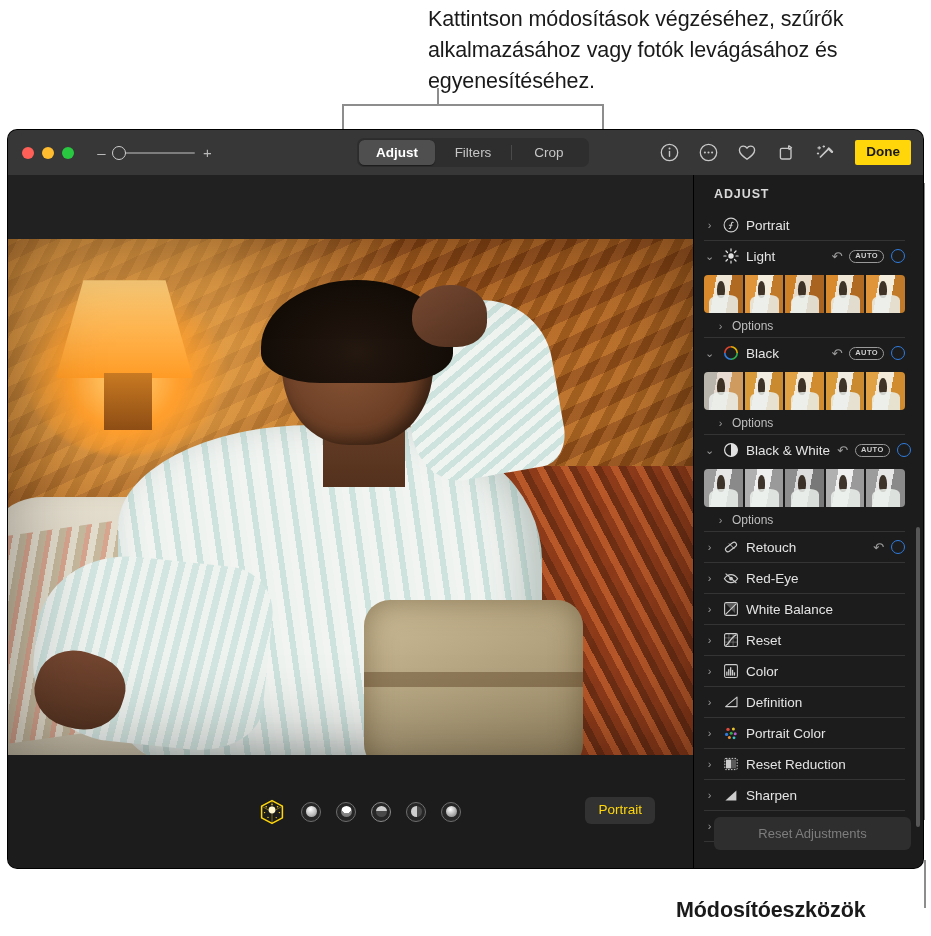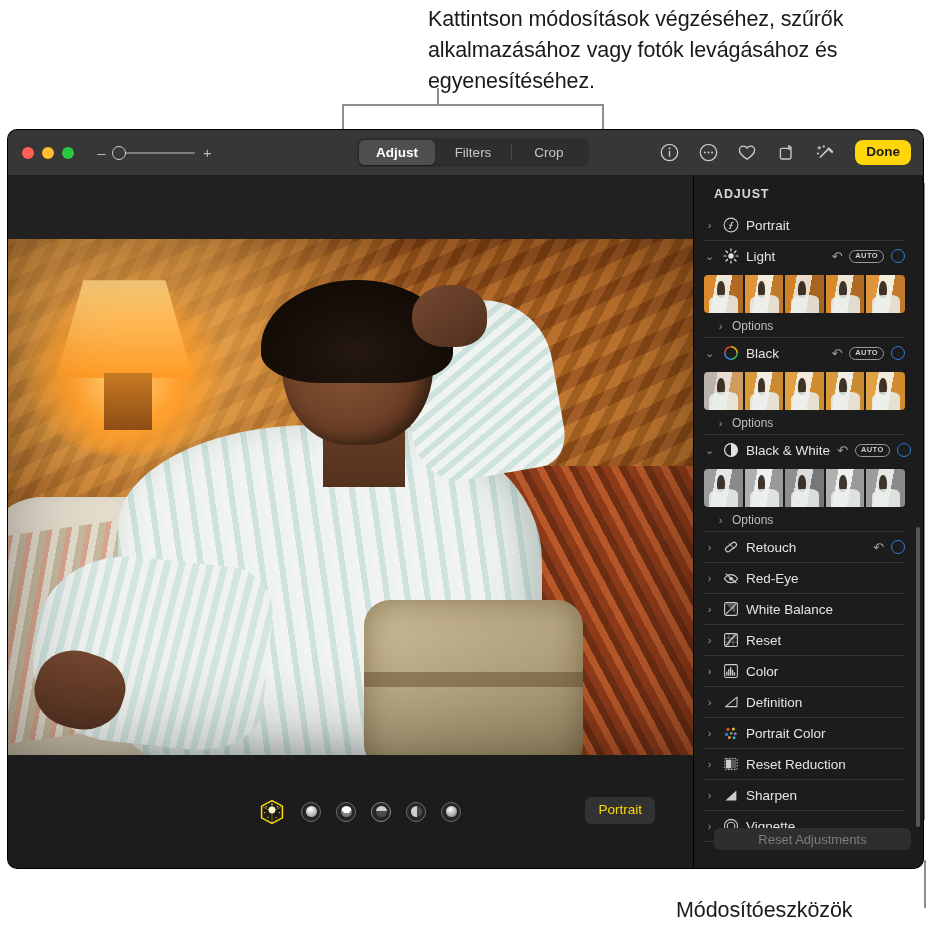--- a/index.html
+++ b/index.html
@@ -11,21 +11,21 @@
     -webkit-font-smoothing:antialiased;
   }
 
   
   .callout-top{
     position:absolute;left:428px;top:4px;width:470px;
     font-size:21.5px;line-height:31px;color:#1a1a1a;letter-spacing:-0.1px;
   }
   .callout-bottom{
     position:absolute;left:676px;top:896px;
-    font-size:21.5px;line-height:28px;color:#1a1a1a;letter-spacing:-0.1px;
+    font-size:21.5px;line-height:28px;color:#1a1a1a;letter-spacing:-0.1px;font-weight:bold;
   }
   .bracket-top{
     position:absolute;left:342px;top:104px;width:258px;height:26px;
     border:2px solid #8d8d8d;border-bottom:none;
   }
   .stem-top{
     position:absolute;left:437px;top:88px;width:2px;height:18px;background:#8d8d8d;
   }
   .stem-bottom{
     position:absolute;left:924px;top:860px;width:2px;height:48px;background:#8d8d8d;
@@ -69,21 +69,21 @@
     flex:1;height:25px;display:flex;align-items:center;justify-content:center;
     font-size:13.5px;color:#c6c6c6;border-radius:5.5px;position:relative;
   }
   .seg.active{background:#4f4f4f;color:#fff;font-weight:bold;box-shadow:0 0.5px 1px rgba(0,0,0,.4);}
   .seg.div::before{content:"";position:absolute;left:0;top:5px;height:15px;width:1px;background:#4a4a4a;}
 
   .tool-icons{position:absolute;right:12px;top:0;height:45px;display:flex;align-items:center;gap:17px;}
   .ticon{width:22px;height:22px;display:flex;align-items:center;justify-content:center;color:#c8c8c8;}
   .done{
     background:#ffd60a;color:#1a1a1a;font-size:13.5px;font-weight:bold;
-    border-radius:8px;padding:5px 11px 6px;margin-left:2px;line-height:1;
+    border-radius:2px;padding:5px 11px 6px;margin-left:2px;line-height:1;
   }
 
   
   .canvas{
     position:absolute;left:0;top:45px;width:685px;height:693px;background:#212121;
     overflow:hidden;
   }
   .photo{
     position:absolute;left:0;top:64px;width:685px;height:516px;overflow:hidden;
     background:#6a3a18;
@@ -204,21 +204,21 @@
   .tb3{background:linear-gradient(100deg,#8e8e8e 0 28%,#dcdcdc 28% 62%,#787878 62% 100%);}
   .thead{position:absolute;left:34%;top:16%;width:20%;height:44%;border-radius:50% 50% 40% 40%;
     background:#1e1308;opacity:.85;}
   .tbody-s{position:absolute;left:14%;top:52%;width:74%;height:48%;background:rgba(235,240,236,.85);
     border-radius:40% 30% 0 0;}
   .opt{
     display:flex;align-items:center;gap:6px;color:#bdbdbd;font-size:12px;height:22px;padding-left:11px;
   }
   .opt .chev{color:#9a9a9a;}
   .reset{
-    position:absolute;left:20px;bottom:18px;width:197px;height:22px;background:#2e2e2e;
+    position:absolute;left:20px;bottom:18px;width:197px;height:33px;background:#2e2e2e;
     border-radius:6px;color:#7d7d7d;font-size:13px;display:flex;align-items:center;justify-content:center;
   }
   .scrollbar{
     position:absolute;right:3px;top:352px;width:4px;height:300px;background:#575757;border-radius:2px;
   }
   .sb-divider{height:1px;background:#343434;margin:0 0 0 0;}
 </style>
 </head>
 <body>
 

